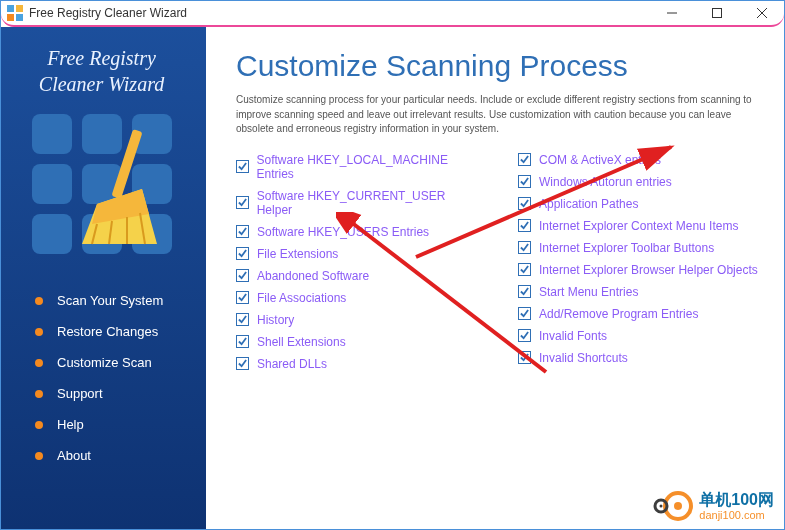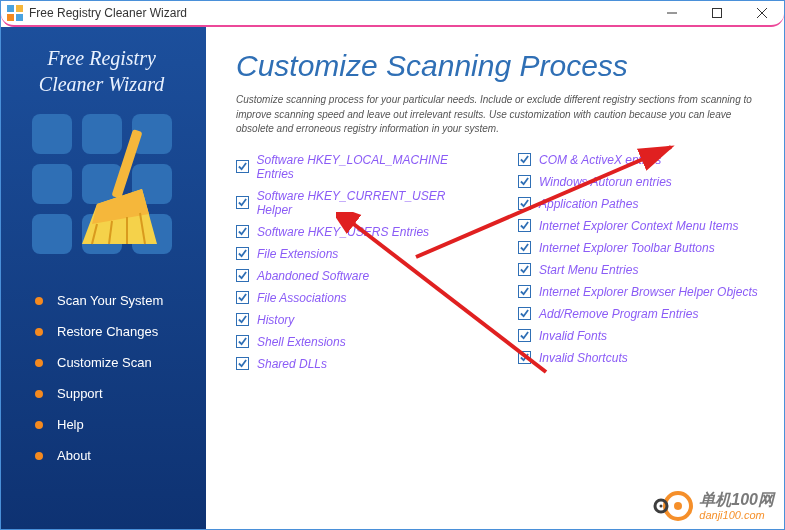--- a/index.html
+++ b/index.html
@@ -10,31 +10,31 @@
   .titlebar-title { font-size: 12px; color: #333; flex: 1; }
   .win-controls { display: flex; height: 100%; }
   .win-btn { width: 45px; height: 100%; display: flex; align-items: center; justify-content: center; color: #555; cursor: default; }
   .body { display: flex; height: calc(100% - 26px); }
   .sidebar { width: 205px; height: 100%; background: linear-gradient(#1c4f9c, #0e3272); color: #fff; padding: 18px 4px 12px 0; display: flex; flex-direction: column; }
   .sidebar-title { font-family: Georgia, "Times New Roman", serif; font-style: italic; font-size: 20px; text-align: center; line-height: 1.3; margin-bottom: 12px; color: #eaf2ff; }
   .sidebar-illustration { display: flex; justify-content: center; margin-bottom: 18px; }
   .nav { margin-top: 8px; }
   .nav-item { display: flex; align-items: center; padding: 8px 0 8px 34px; font-size: 13px; cursor: default; }
   .nav-item .bullet { width: 8px; height: 8px; border-radius: 50%; background: #f58a1f; margin-right: 14px; }
-  .content { flex: 1; padding: 22px 24px 20px 30px; position: relative; font-style: italic; }
+  .content { flex: 1; padding: 22px 24px 20px 30px; position: relative; }
   .headline { font-size: 30px; color: #2f6fb5; font-weight: 400; margin-bottom: 10px; }
   .desc { font-size: 10px; color: #555; line-height: 1.45; margin-bottom: 16px; max-width: 520px; }
   .cols { display: flex; gap: 40px; }
   .col { flex: 1; }
   .opt { display: flex; align-items: center; margin-bottom: 8px; font-size: 12px; color: #8b5cf6; }
   .chk { width: 13px; height: 13px; border: 1px solid #2f6fb5; display: inline-flex; align-items: center; justify-content: center; margin-right: 8px; color: #2f6fb5; cursor: default; }
   .arrow { position: absolute; pointer-events: none; }
   .watermark { position: absolute; right: 10px; bottom: 6px; display: flex; align-items: center; gap: 6px; opacity: 0.95; }
   .wm-text { text-align: left; line-height: 1.1; }
-  .wm-cn { font-size: 16px; font-weight: 700; color: #737373; }
+  .wm-cn { font-size: 16px; font-weight: 700; color: #0369a1; }
   .wm-url { font-size: 11px; color: #f58a1f; }
 </style>
 </head>
 <body>
 
 <div class="window">
 
   <div class="titlebar">
     <span class="titlebar-icon">
       <svg width="16" height="16" viewBox="0 0 16 16">
@@ -240,29 +240,29 @@
                 </svg>
               </span>
               <span>Internet Explorer Toolbar Buttons</span>
             </div>
             <div class="opt">
               <span class="chk">
                 <svg width="9" height="9" viewBox="0 0 10 10">
                   <polyline points="1,5 4,8 9,1" fill="none" stroke="#2f6fb5" stroke-width="2"></polyline>
                 </svg>
               </span>
+              <span>Internet Explorer Browser Helper Objects</span>
+            </div>
+            <div class="opt">
+              <span class="chk">
+                <svg width="9" height="9" viewBox="0 0 10 10">
+                  <polyline points="1,5 4,8 9,1" fill="none" stroke="#2f6fb5" stroke-width="2"></polyline>
+                </svg>
+              </span>
               <span>Start Menu Entries</span>
-            </div>
-            <div class="opt">
-              <span class="chk">
-                <svg width="9" height="9" viewBox="0 0 10 10">
-                  <polyline points="1,5 4,8 9,1" fill="none" stroke="#2f6fb5" stroke-width="2"></polyline>
-                </svg>
-              </span>
-              <span>Internet Explorer Browser Helper Objects</span>
             </div>
             <div class="opt">
               <span class="chk">
                 <svg width="9" height="9" viewBox="0 0 10 10">
                   <polyline points="1,5 4,8 9,1" fill="none" stroke="#2f6fb5" stroke-width="2"></polyline>
                 </svg>
               </span>
               <span>Add/Remove Program Entries</span>
             </div>
             <div class="opt">

